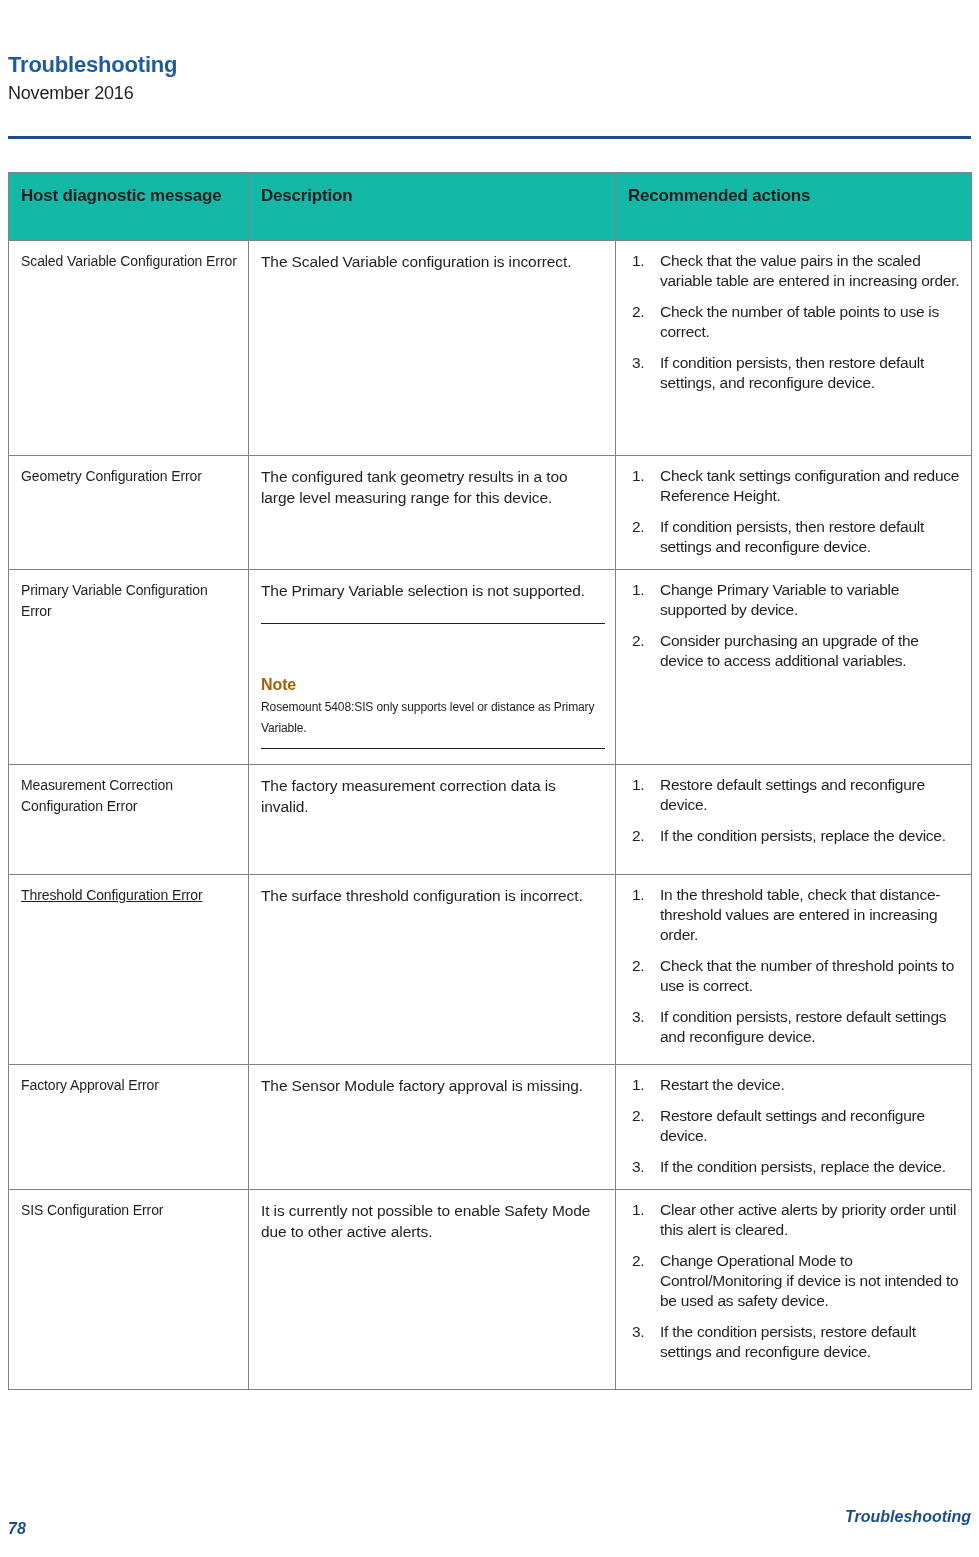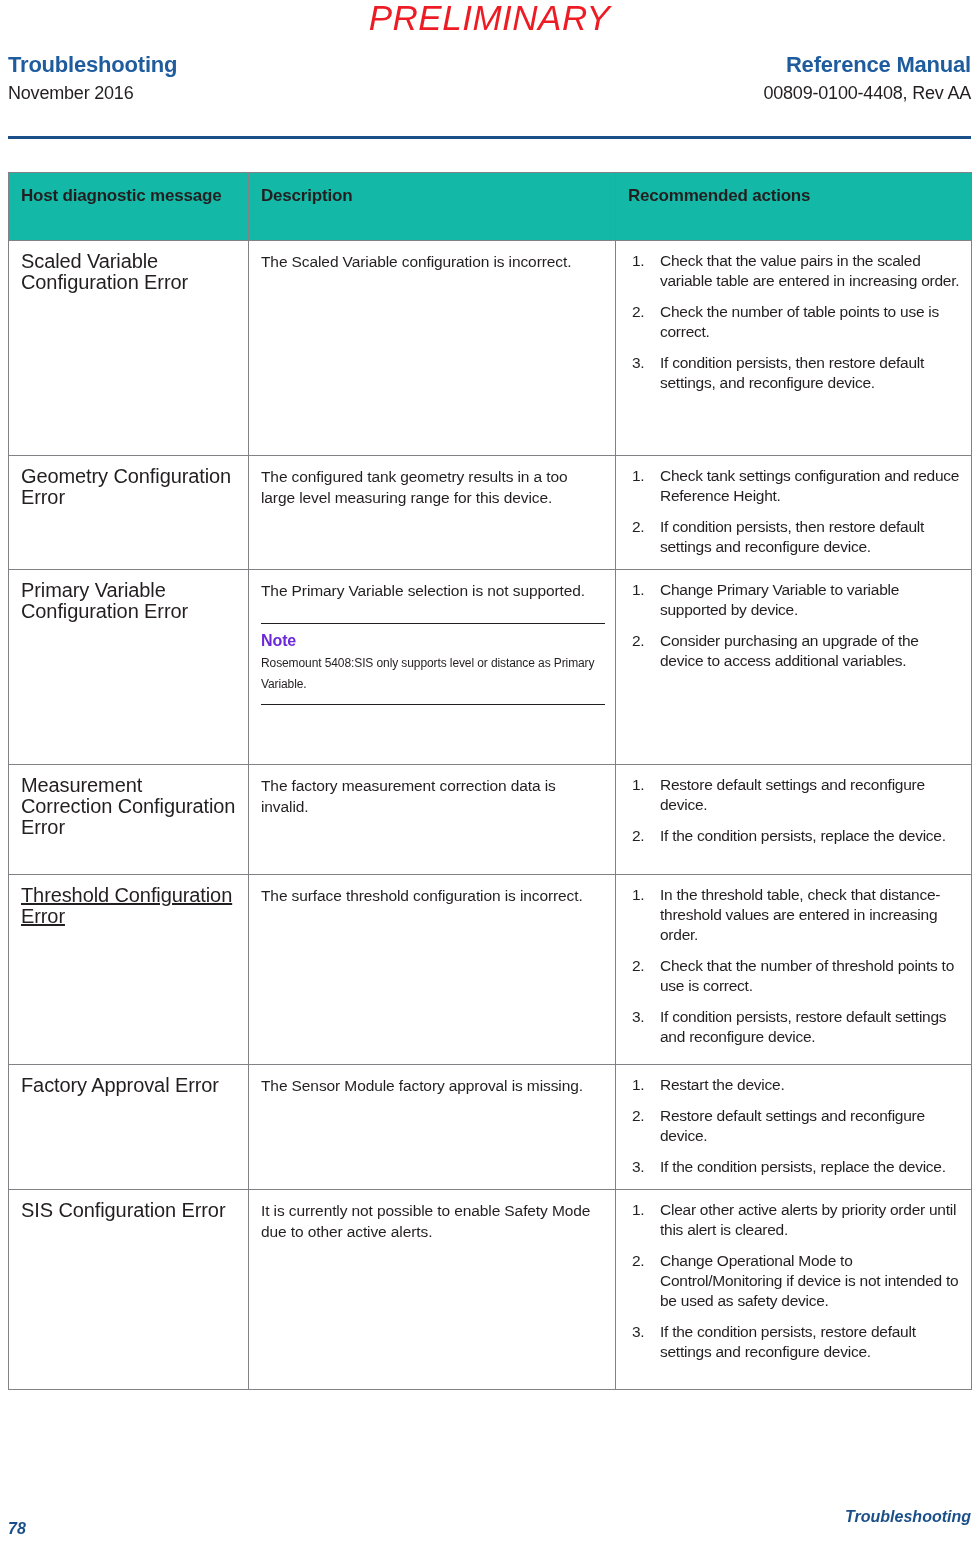--- a/index.html
+++ b/index.html
@@ -101,21 +101,21 @@
     letter-spacing: -0.2px;
     text-align: left;
     height: 68px;
     padding-top: 11px;
   }
   col.c1 { width: 240px; }
   col.c2 { width: 367px; }
   col.c3 { width: 356px; }
 
   td.msg {
-    font-size: 20px;
+    font-size: 14px;
     line-height: 21px;
     letter-spacing: -0.1px;
   }
   td.desc {
     font-size: 15.5px;
     line-height: 21px;
     letter-spacing: -0.1px;
     border-radius: 9px;
   }
   td.desc p { margin: 0; }
@@ -152,23 +152,24 @@
   
   .note {
     margin-top: 22px;
     border-top: 1.5px solid #231f20;
     border-bottom: 1.5px solid #231f20;
     padding: 6px 0 9px 0;
   }
   .note-title {
     font-size: 16px;
     font-weight: bold;
-    color: #6d28d9;
+    color: #a16207;
     line-height: 22px;
     margin-bottom: 1px;
+    margin-top: 44px;
   }
   .note-body {
     font-size: 12px;
     line-height: 21px;
     letter-spacing: -0.1px;
   }
 
   
   .footer {
     position: absolute;
@@ -194,30 +195,25 @@
     font-weight: bold;
     font-style: italic;
     color: #1b4f8a;
   }
 </style>
 </head>
 <body>
 
 <div class="page">
 
-  <div class="preliminary">PRELIMINARY</div>
 
   <div class="runhead">
     <div class="runhead-left">
       <div class="rh-title">Troubleshooting</div>
       <div class="rh-sub">November 2016</div>
-    </div>
-    <div class="runhead-right">
-      <div class="rh-title">Reference Manual</div>
-      <div class="rh-sub">00809-0100-4408, Rev AA</div>
     </div>
   </div>
 
   <div class="head-rule"></div>
 
   <div class="tbl-wrap">
     <table class="diag">
       <colgroup>
         <col class="c1">
           <col class="c2">

